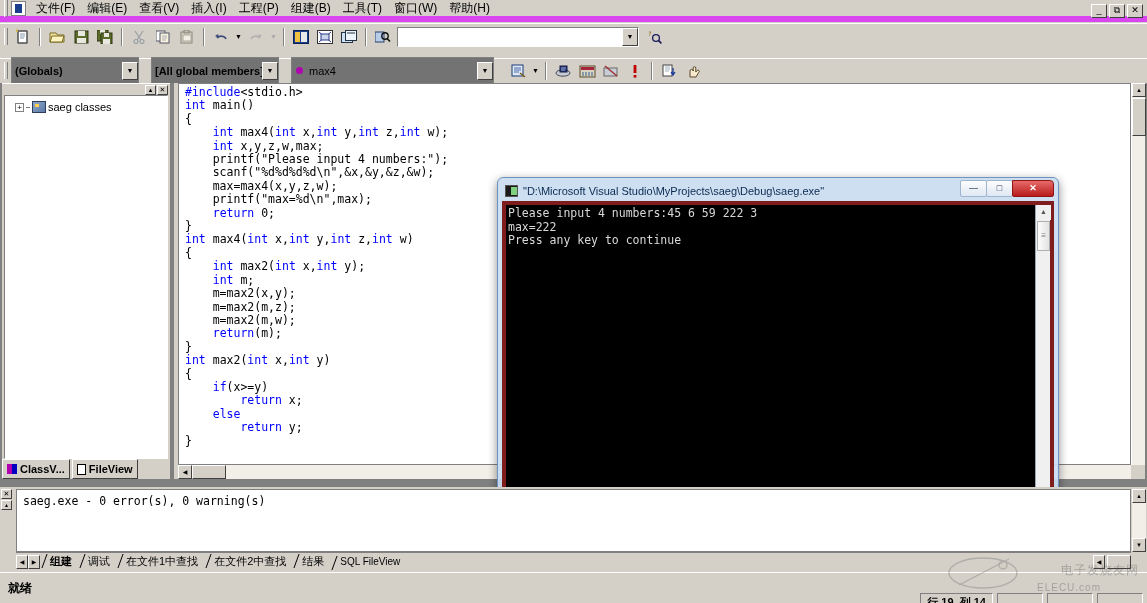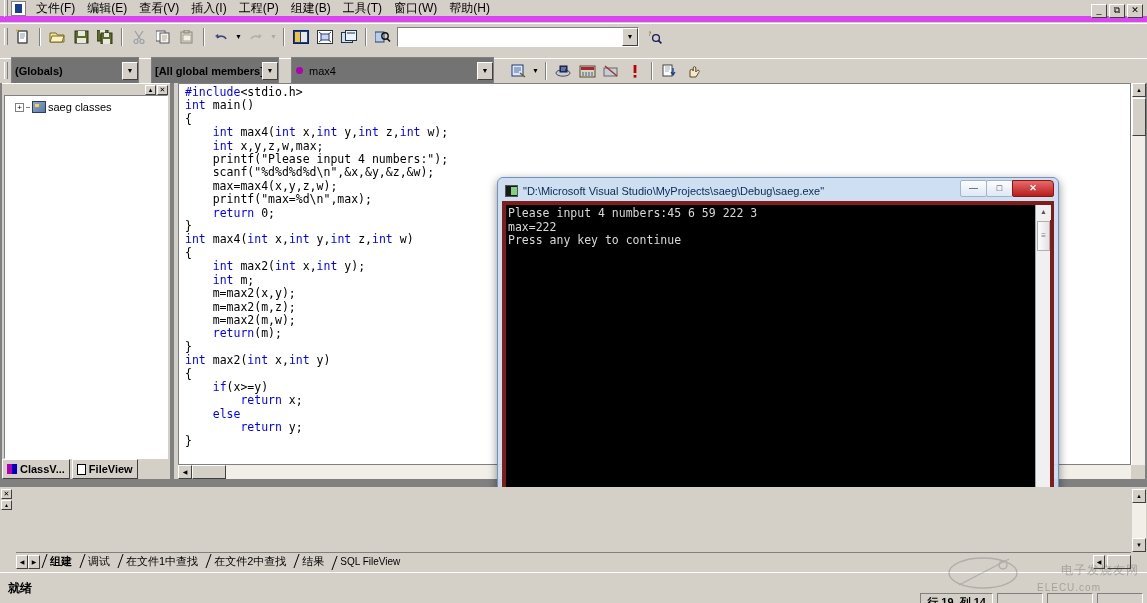--- a/index.html
+++ b/index.html
@@ -668,20 +668,23 @@
         </div>
       </div>
     </div>
   </div>
 
   <div class="outputpane">
     <div class="op-left">
       <div class="op-x">✕</div>
       <div class="op-up">▴</div>
     </div>
+    <div class="op-box">
+      <div class="op-text">saeg.exe - 0 error(s), 0 warning(s)</div>
+    </div>
     <div class="op-vscroll">
       <div class="arr">▲</div>
       <div class="arr bot">▼</div>
     </div>
     <div class="op-tabs">
       <div class="nav-btn">◀</div>
       <div class="nav-btn">▶</div>
       <div class="op-tab active">
         <span class="slash"></span>
         <span>组建</span>

